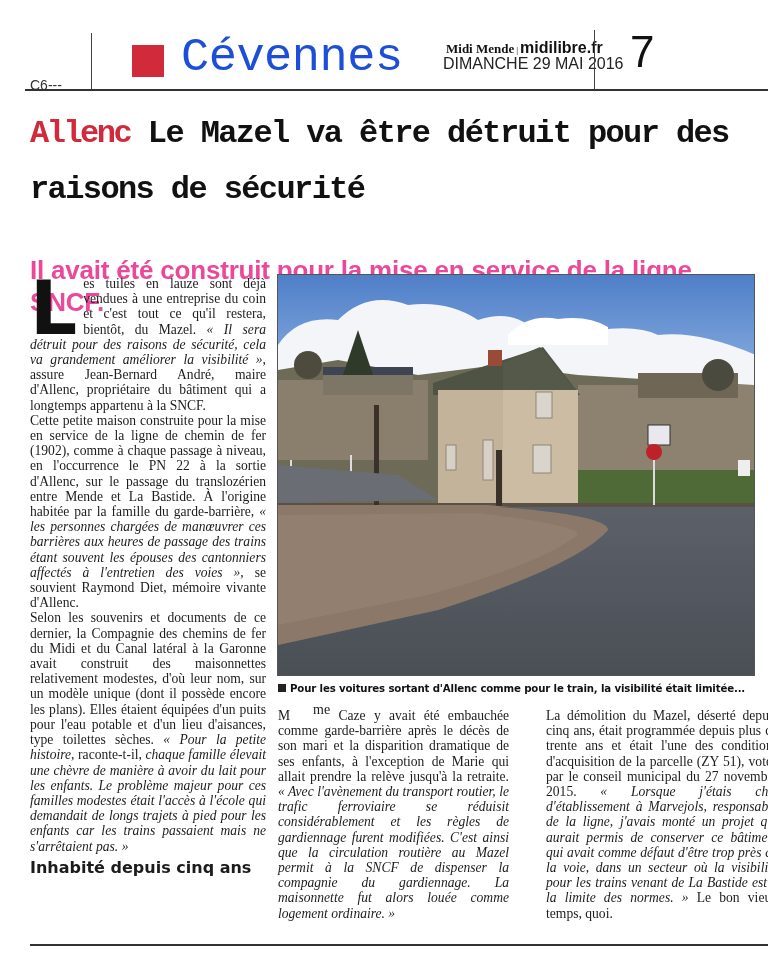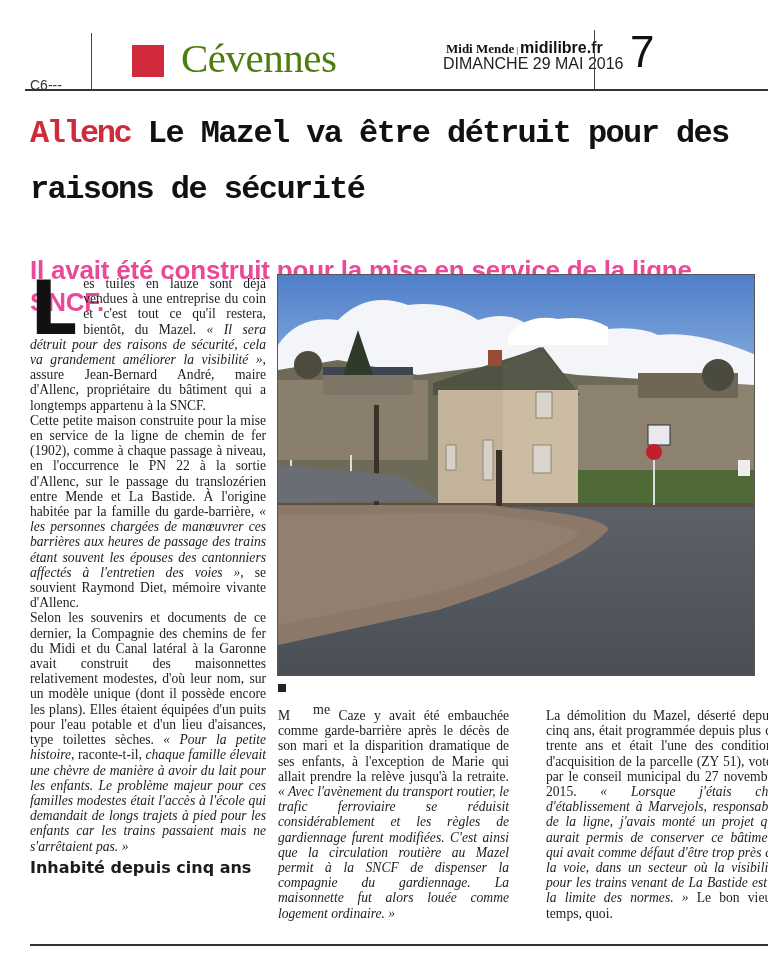--- a/index.html
+++ b/index.html
@@ -4,21 +4,21 @@
 <style>
   * { margin: 0; padding: 0; box-sizing: border-box; }
   html, body { width: 768px; height: 972px; background: #ffffff; overflow: hidden; }
   body { position: relative; font-family: "DejaVu Serif", serif; color: #1a1a1a; }
 
   
   .hdr-sep-left { position: absolute; left: 91px; top: 33px; width: 1px; height: 56px; background: #444; }
   .hdr-sep-right { position: absolute; left: 594px; top: 30px; width: 1px; height: 59px; background: #444; }
   .hdr-code { position: absolute; left: 30px; top: 77px; font-family: "Liberation Sans", sans-serif; font-size: 14px; color: #333; }
   .hdr-square { position: absolute; left: 132px; top: 45px; width: 32px; height: 32px; background: #d12a3a; }
-  .hdr-section { position: absolute; left: 181px; top: 33px; font-family: Liberation Serif, serif; font-size: 41px; line-height: 50px; color: #4d7c0f; letter-spacing: -0.5px; }
+  .hdr-section { position: absolute; left: 181px; top: 33px; font-family: Liberation Mono, monospace; font-size: 47px; line-height: 50px; color: #1d4ed8; letter-spacing: -0.5px; }
   .hdr-paper { position: absolute; left: 446px; top: 39px; font-family: "Liberation Serif", serif; font-weight: bold; font-size: 13px; color: #111; white-space: nowrap; }
   .hdr-paper .bar { font-weight: normal; font-size: 9px; padding: 0 2px; }
   .hdr-paper .site { font-family: "Liberation Sans", sans-serif; font-weight: bold; font-size: 16px; }
   .hdr-date { position: absolute; left: 443px; top: 55px; font-family: "Liberation Sans", sans-serif; font-size: 16px; color: #222; white-space: nowrap; }
   .hdr-page { position: absolute; left: 630px; top: 28px; font-family: "Liberation Sans", sans-serif; font-size: 44px; line-height: 48px; color: #111; }
   .hdr-rule { position: absolute; left: 25px; top: 89px; width: 743px; height: 2px; background: #333; }
 
   
   .headline { position: absolute; left: 30px; top: 106px; width: 730px; font-family: Liberation Mono, monospace; font-size: 32px; line-height: 56px; letter-spacing: -1.6px; color: #111; }
   .headline .kicker { color: #d12a3a; font-weight: bold; letter-spacing: -2.5px; }
@@ -120,21 +120,21 @@
     <rect x="12" y="185" width="2" height="40" fill="#ddd"></rect>
     <rect x="72" y="180" width="2" height="45" fill="#ddd"></rect>
 
     <path d="M0 230 L210 230 Q330 240 330 255 Q300 290 160 335 L0 370 Z" fill="#8b7868"></path>
     <path d="M0 240 L200 238 Q300 250 300 260 Q260 290 150 320 L0 350 Z" fill="#978474" opacity="0.6"></path>
 
     <path d="M0 370 L160 335 Q300 290 330 255 Q330 240 220 232 L478 232 L478 402 L0 402 Z" fill="url(#road)"></path>
     <path d="M0 190 L120 200 L160 225 L0 228 Z" fill="#6a6d73"></path>
   </svg>
 </div>
-<div class="caption"><span class="sq"></span></div>
+<div class="caption"><span class="sq"></span><span>Pour les voitures sortant d'Allenc comme pour le train, la visibilité était limitée...</span></div>
 
 <div class="col col2">
   <p><span>M</span><sup class="sm">me</sup><span> Caze y avait été embauchée comme garde-barrière après le décès de son mari et la disparition dramatique de ses enfants, à l'exception de Marie qui allait prendre la relève jusqu'à la retraite. </span><i>« Avec l'avènement du transport routier, le trafic ferroviaire se réduisit considérablement et les règles de gardiennage furent modifiées. C'est ainsi que la circulation routière au Mazel permit à la SNCF de dispenser la compagnie du gardiennage. La maisonnette fut alors louée comme logement ordinaire. »</i></p>
 </div>
 
 <div class="col col3">
   <p><span>La démolition du Mazel, déserté depuis cinq ans, était programmée depuis plus de trente ans et était l'une des conditions d'acquisition de la parcelle (ZY 51), votée par le conseil municipal du 27 novembre 2015. </span><i>« Lorsque j'étais chef d'établissement à Marvejols, responsable de la ligne, j'avais monté un projet qui aurait permis de conserver ce bâtiment qui avait comme défaut d'être trop près de la voie, dans un secteur où la visibilité pour les trains venant de La Bastide est à la limite des normes. »</i><span> Le bon vieux temps, quoi.</span></p>
 </div>
 
 <div class="footer-rule"></div>

